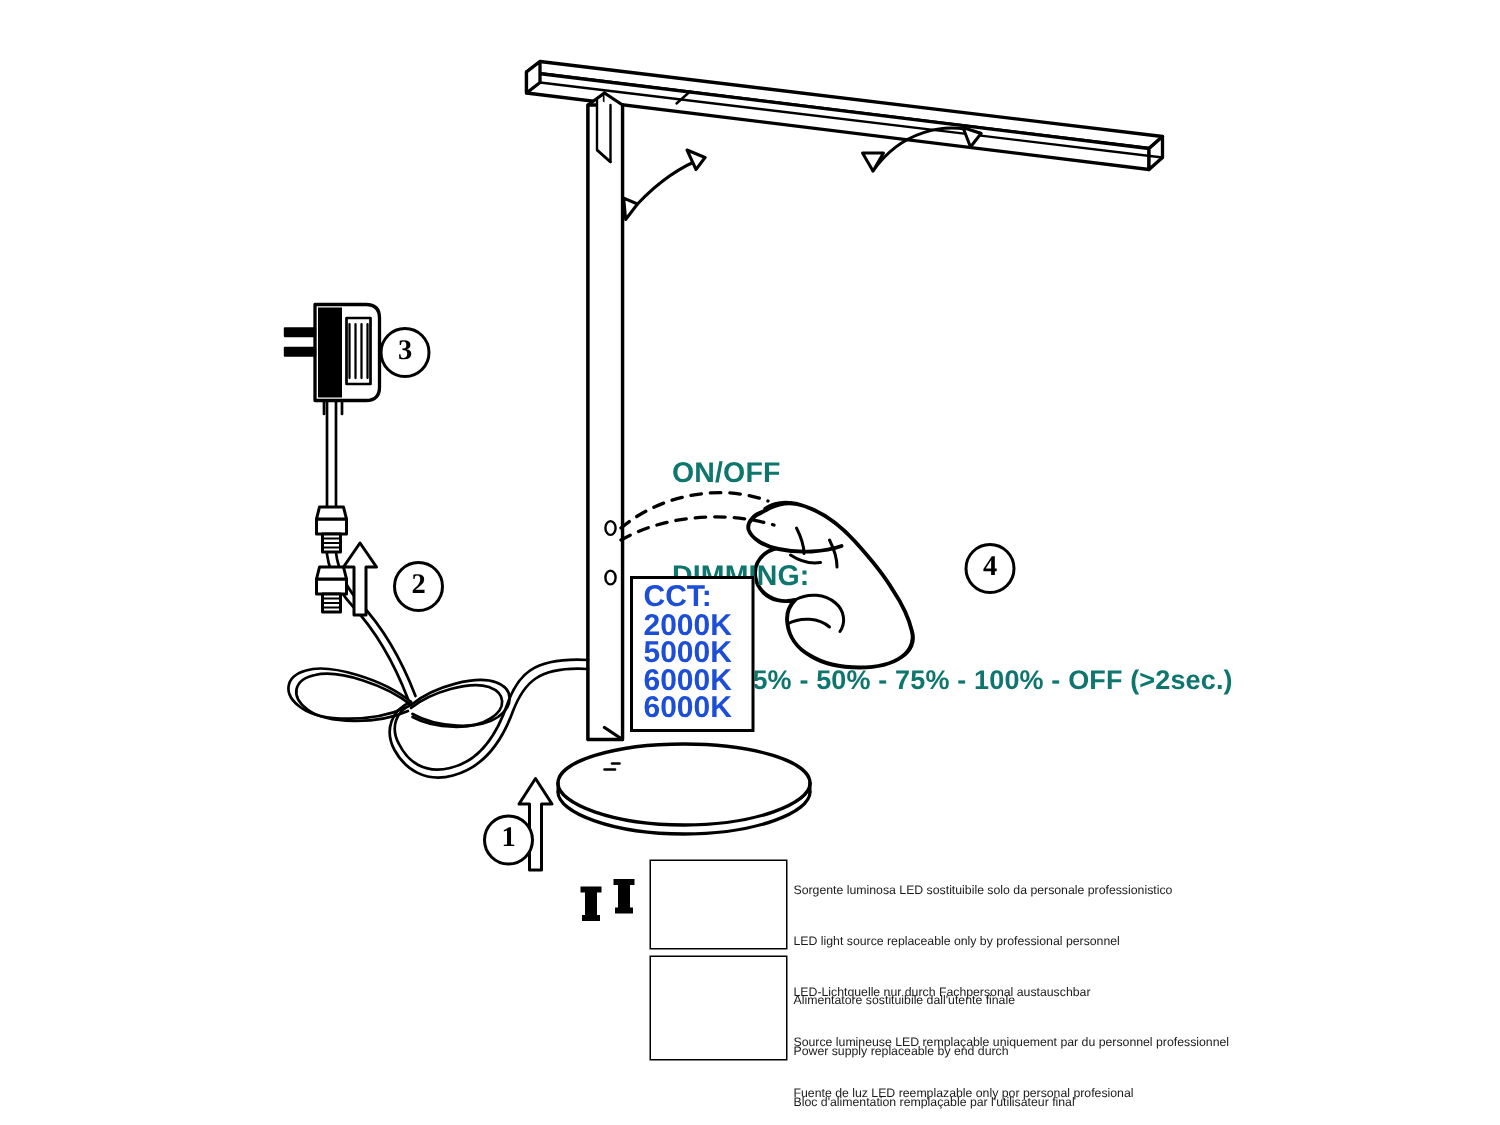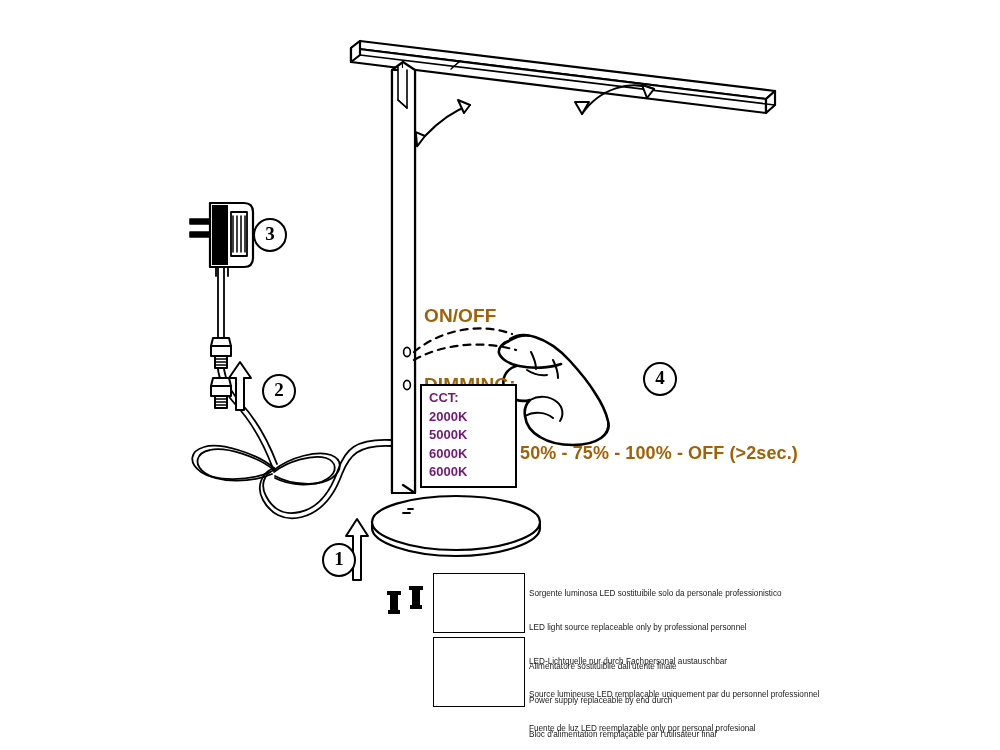--- a/index.html
+++ b/index.html
@@ -21,46 +21,47 @@
     height: 750px;
     background: #ffffff;
   }
   #sheet > svg {
     position: absolute;
     top: 0;
     left: 0;
   }
   .txt {
     position: absolute;
-    color: #a16207;
+    color: #0f766e;
     white-space: pre;
+    margin-left: 24px;
   }
   .onoff-block {
     left: 424px;
     top: 258px;
     font-size: 19px;
     font-weight: bold;
     line-height: 23px;
     letter-spacing: 0.1px;
   }
   .onoff-block .line3 {
     font-size: 18px;
   }
   .cct-box {
     position: absolute;
     left: 420px;
     top: 384px;
     width: 68px;
     border: 2.5px solid #000;
     background: #fff;
-    padding: 3px 18px 4px 7px;
-    font-size: 13px;
+    padding: 3px 4px 4px 7px;
+    font-size: 20px;
     font-weight: bold;
     line-height: 18.5px;
-    color: #701a75;
+    color: #1d4ed8;
   }
   .lang-block {
     position: absolute;
     font-size: 8.2px;
     line-height: 11.2px;
     color: #1a1a1a;
     white-space: pre;
     font-family: "Liberation Sans", sans-serif;
   }
   .lang-led { left: 529px; top: 566px; }

